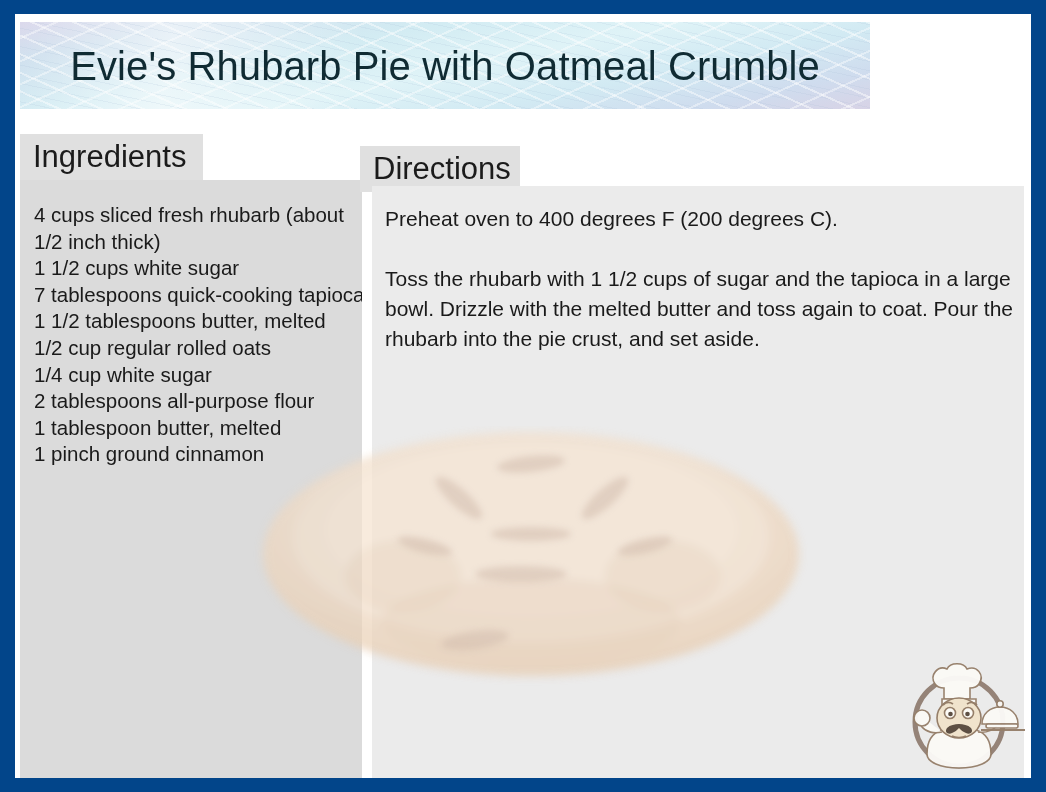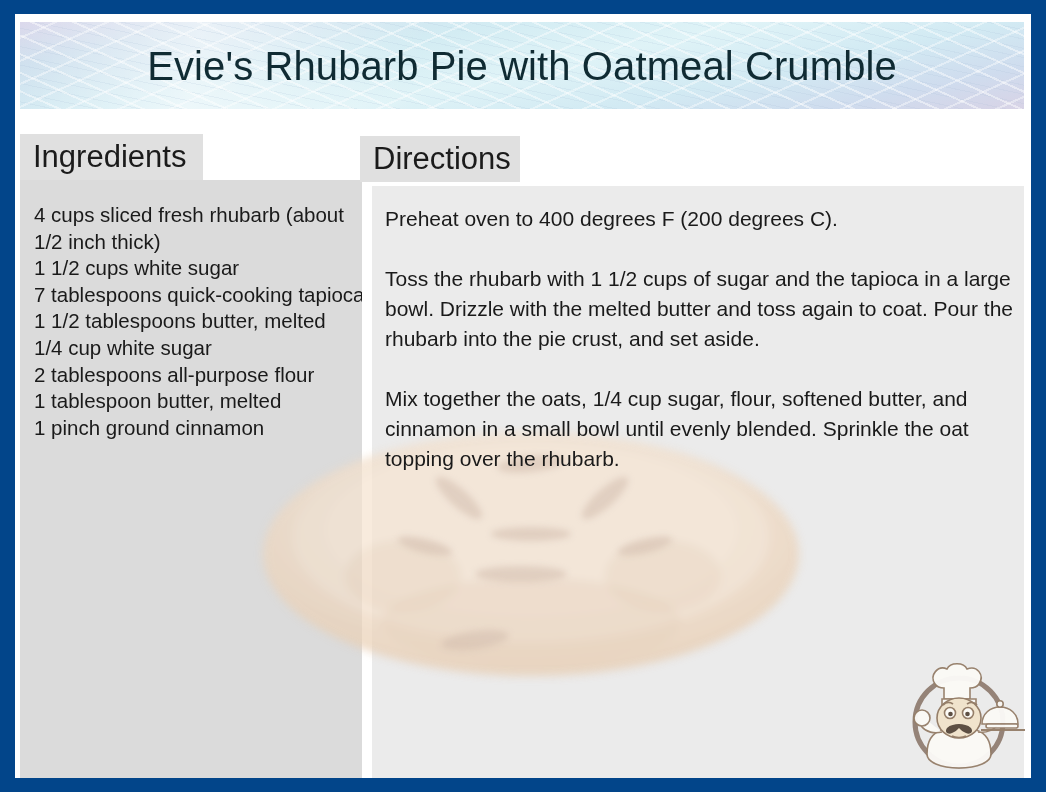--- a/index.html
+++ b/index.html
@@ -26,21 +26,21 @@
     width: 1016px;
     height: 764px;
     background: #ffffff;
   }
 
   
   #header-band {
     position: absolute;
     left: 5px;
     top: 8px;
-    width: 1004px;
+    width: 850px;
     height: 87px;
     background:
       linear-gradient(100deg,
         rgba(255,255,255,0.00) 0%,
         rgba(255,255,255,0.55) 18%,
         rgba(255,255,255,0.00) 40%),
       linear-gradient(168deg,
         #dcd9ec 0%,
         #cfe0ee 14%,
         #d3ecf3 34%,
@@ -88,21 +88,21 @@
     position: absolute;
     background: #e0e0e0;
     color: #1b1b1b;
     font-size: 31px;
     line-height: 45px;
     padding: 0 5px 0 13px;
     box-sizing: border-box;
     height: 46px;
   }
   #tab-ingredients { left: 5px;   top: 120px; width: 183px; }
-  #tab-directions  { left: 345px; top: 122px; width: 160px; }
+  #tab-directions  { left: 345px; top: 132px; width: 160px; }
 
   
   .panel {
     position: absolute;
     box-sizing: border-box;
     overflow: hidden;
   }
   #panel-ingredients {
     left: 5px;
     top: 166px;
@@ -216,34 +216,34 @@
     </svg>
 
     <div class="tab" id="tab-ingredients">Ingredients</div>
 
     <div class="panel" id="panel-ingredients">
       <div id="ingredient-list">
         <span class="ing">4 cups sliced fresh rhubarb (about 1/2 inch thick)</span>
         <span class="ing">1 1/2 cups white sugar</span>
         <span class="ing">7 tablespoons quick-cooking tapioca</span>
         <span class="ing">1 1/2 tablespoons butter, melted</span>
+        <span class="ing">1/2 cup regular rolled oats</span>
         <span class="ing">1/4 cup white sugar</span>
         <span class="ing">2 tablespoons all-purpose flour</span>
         <span class="ing">1 tablespoon butter, melted</span>
         <span class="ing">1 pinch ground cinnamon</span>
       </div>
     </div>
 
     <div class="tab" id="tab-directions">Directions</div>
 
     <div class="panel" id="panel-directions">
       <div id="direction-list">
         <p>Preheat oven to 400 degrees F (200 degrees C).</p>
         <p>Toss the rhubarb with 1 1/2 cups of sugar and the tapioca in a large bowl. Drizzle with the melted butter and toss again to coat. Pour the rhubarb into the pie crust, and set aside.</p>
-        <p>Mix together the oats, 1/4 cup sugar, flour, softened butter, and cinnamon in a small bowl until evenly blended. Sprinkle the oat topping over the rhubarb.</p>
       </div>
     </div>
 
     <svg id="chef-logo" viewBox="0 0 130 126">
       <g fill="none" stroke="#6d5343" stroke-width="5" opacity="0.78">
         <circle cx="64" cy="70" r="44"></circle>
       </g>
       <g stroke="#8a7058" stroke-width="1.6" fill="#fdfcf8" opacity="0.96">
 
         <path d="M40 32c-6-9 3-19 12-15 3-7 17-7 20 0 10-4 18 6 12 15 -2 3 -6 4 -9 4v11H49V36c-4 0-7-1-9-4z"></path>

